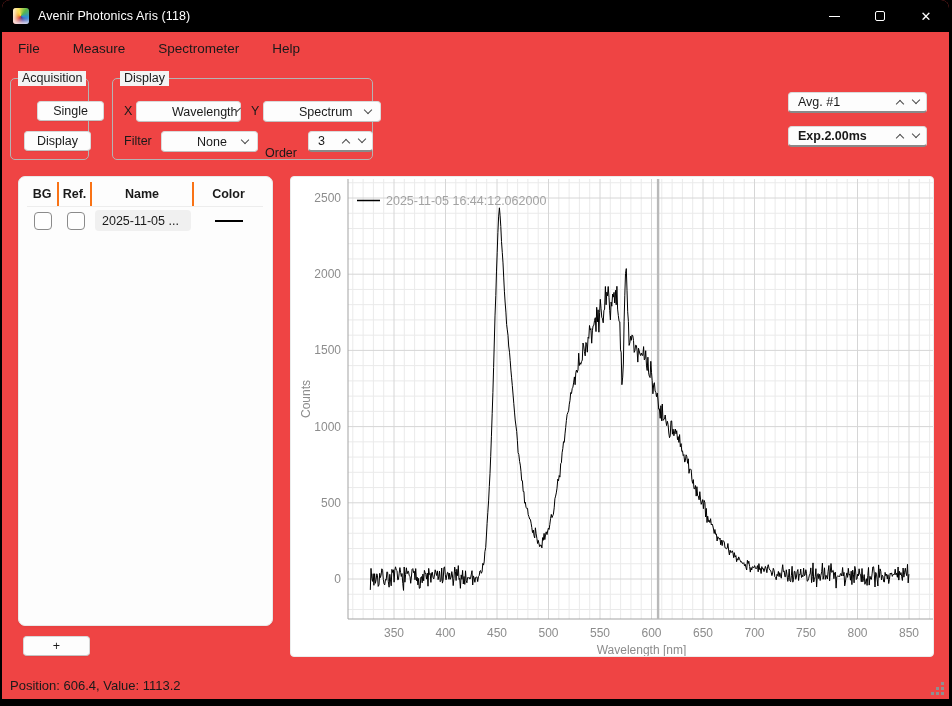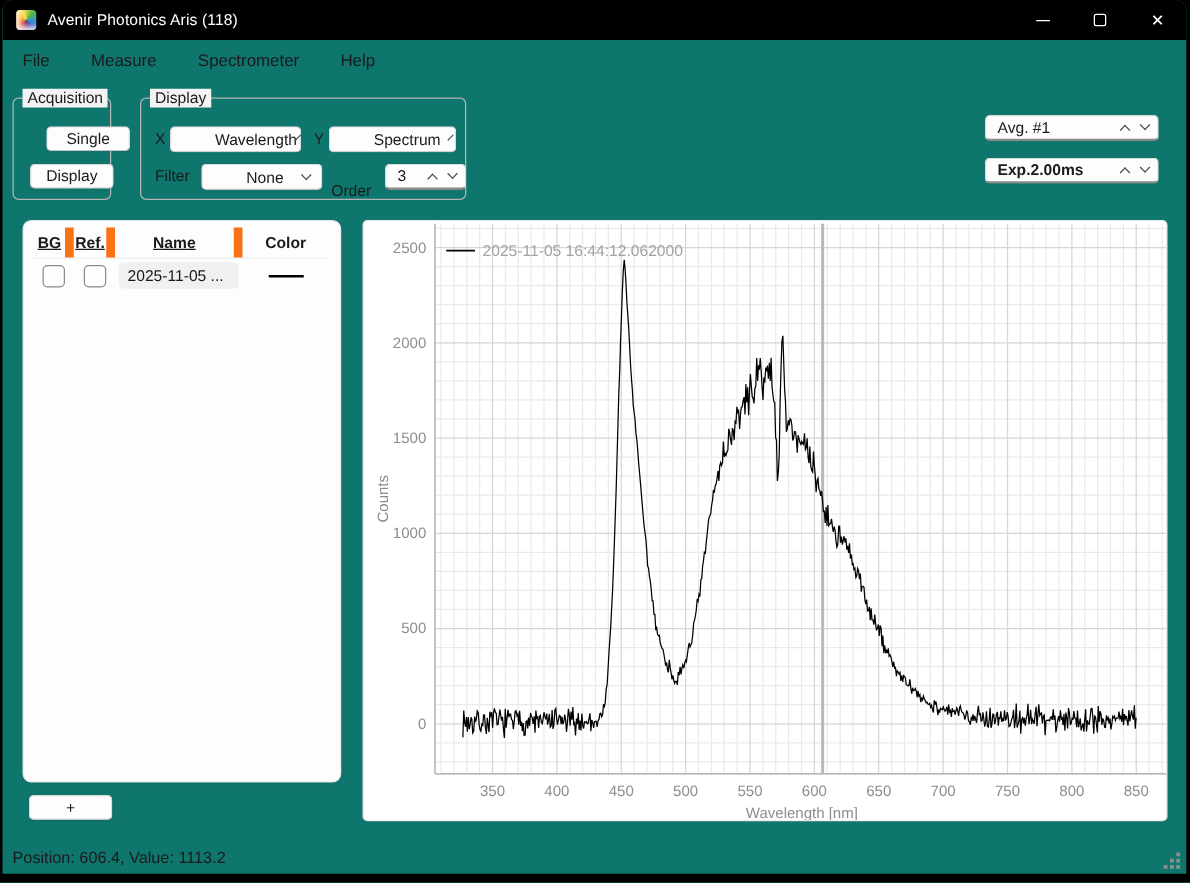--- a/index.html
+++ b/index.html
@@ -6,21 +6,21 @@
   html, body { width: 952px; height: 706px; }
   body {
     background: #000;
     font-family: "Liberation Sans", sans-serif;
     position: relative;
     overflow: hidden;
     -webkit-font-smoothing: antialiased;
   }
   .window {
     position: absolute; left: 2px; top: 0; width: 947px; height: 699px;
-    background: #0f766e; border-radius: 8px 8px 0 0; overflow: hidden;
+    background: #ef4444; border-radius: 8px 8px 0 0; overflow: hidden;
   }
 
   
   .titlebar {
     position: absolute; left: 0; top: 0; right: 0; height: 32px;
     background: #000; display: flex; align-items: center; color: #fff;
   }
   .app-icon {
     width: 16px; height: 16px; margin-left: 11px; border-radius: 3px;
     background: conic-gradient(from 220deg at 50% 50%,
@@ -85,21 +85,21 @@
     box-shadow: 0 1px 3px rgba(0,0,0,.05);
   }
   .thead, .trow {
     position: absolute; left: 8px; right: 9px;
     display: grid; grid-template-columns: 32px 33px 102px 1fr;
     align-items: center;
   }
   .thead { top: 5px; height: 25px; font-weight: bold; font-size: 12.5px; color: #1a1a1a;
            border-bottom: 1px solid #ededed; }
   .thead > div { text-align: center; line-height: 24px; height: 100%; }
-  .thead > div:not(:last-child) { border-right: 7px solid #f97316; text-decoration: underline; }
+  .thead > div:not(:last-child) { border-right: 2px solid #f97316; }
   .trow { top: 31px; height: 25px; }
   .cell { display: flex; align-items: center; justify-content: center; height: 100%; }
   .checkbox {
     width: 18px; height: 18px; border: 1.2px solid #8b8b8b; border-radius: 4px;
     background: #fefefe;
   }
   .name-cell {
     background: #f0f0f0; border-radius: 4px; height: 21px; margin: 0 3px;
     font-size: 12.5px; color: #1a1a1a; display: flex; align-items: center;
     padding: 0 7px; white-space: nowrap; overflow: hidden; flex: 1;
@@ -158,21 +158,21 @@
 
   <div class="groupbox" style="left:110px; top:78px; width:261px; height:82px;">
     <span class="groupbox-label">Display</span>
 
     <span class="label" style="left:11px; top:25px;">X</span>
     <div class="combo" style="left:23px; top:22px; width:105px;">
       <span>Wavelength</span>
       <span class="chev down"></span>
     </div>
     <span class="label" style="left:138px; top:25px;">Y</span>
-    <div class="combo" style="left:150px; top:22px; width:102px;gap:7px;">
+    <div class="combo" style="left:150px; top:22px; width:118px;gap:7px;">
       <span>Spectrum</span>
       <span class="chev down"></span>
     </div>
 
     <span class="label" style="left:11px; top:55px;">Filter</span>
     <div class="combo" style="left:48px; top:52px; width:97px;">
       <span>None</span>
       <span class="chev down"></span>
     </div>
     <span class="label" style="left:152px; top:67px;text-align:center;">Order</span>

